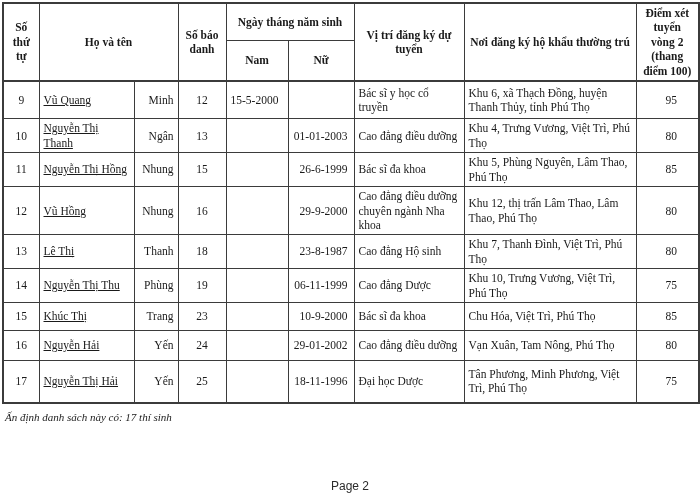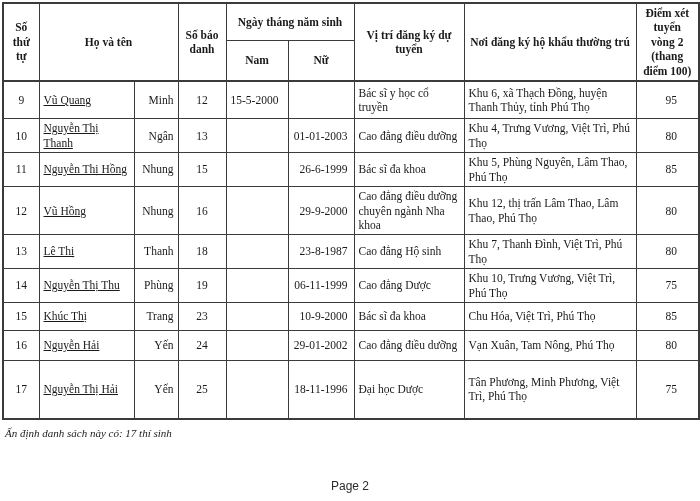--- a/index.html
+++ b/index.html
@@ -174,21 +174,21 @@
           <td class="c-stt">16</td>
           <td class="c-ho">Nguyễn Hải</td>
           <td class="c-ten">Yến</td>
           <td class="c-sbd">24</td>
           <td class="c-nam"></td>
           <td class="c-nu">29-01-2002</td>
           <td class="c-vitri">Cao đẳng điều dưỡng</td>
           <td class="c-noi">Vạn Xuân, Tam Nông, Phú Thọ</td>
           <td class="c-diem">80</td>
         </tr>
-        <tr style="height: 58px;">
+        <tr style="height: 42px;">
           <td class="c-stt">17</td>
           <td class="c-ho">Nguyễn Thị Hải</td>
           <td class="c-ten">Yến</td>
           <td class="c-sbd">25</td>
           <td class="c-nam"></td>
           <td class="c-nu">18-11-1996</td>
           <td class="c-vitri">Đại học Dược</td>
           <td class="c-noi">Tân Phương, Minh Phương, Việt Trì, Phú Thọ</td>
           <td class="c-diem">75</td>
         </tr>

